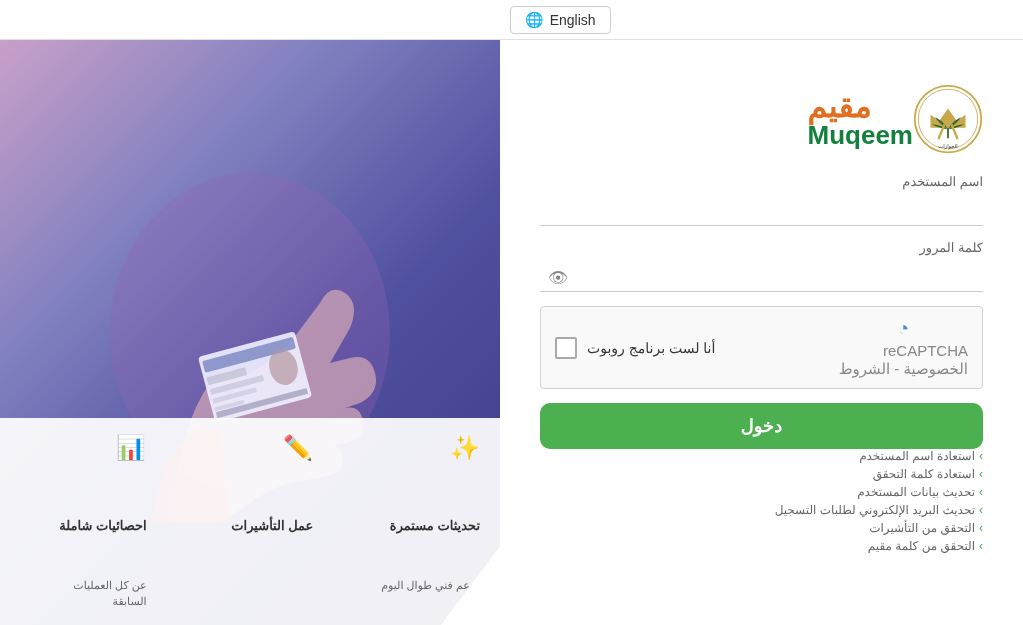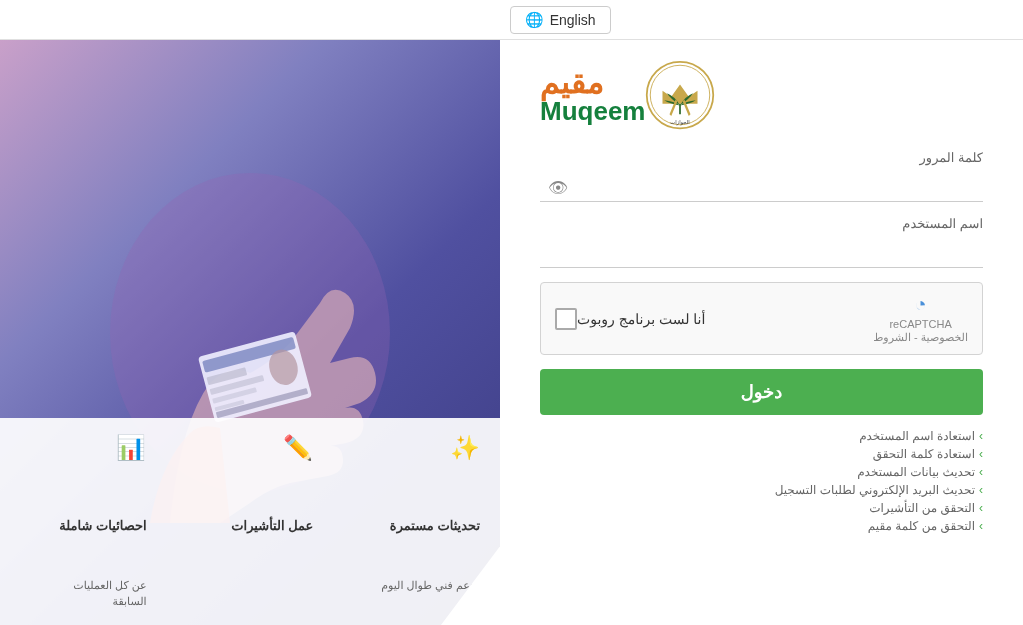--- a/index.html
+++ b/index.html
@@ -126,23 +126,24 @@
       display: flex;
       flex-direction: column;
       align-items: center;
       padding: 20px 40px;
       overflow-y: auto;
     }
 
     .brand-section {
       display: flex;
       align-items: center;
-      justify-content: flex-start;
+      justify-content: flex-end;
       width: 100%;
       margin-bottom: 20px;
+      margin-top: 24px;
     }
     .brand-logo {
       display: flex;
       flex-direction: column;
       align-items: flex-start;
     }
     .brand-arabic {
       font-size: 32px;
       font-weight: bold;
       color: #e07020;
@@ -215,59 +216,59 @@
       display: flex;
       align-items: center;
       justify-content: space-between;
       padding: 10px 14px;
       margin-bottom: 14px;
       direction: rtl;
     }
     .recaptcha-right {
       display: flex;
       align-items: center;
+      gap: 10px;
     }
     .recaptcha-text {
       font-size: 14px;
       color: #333;
     }
     .recaptcha-checkbox {
       width: 22px;
       height: 22px;
       border: 2px solid #aaa;
       border-radius: 2px;
       background: #fff;
       cursor: pointer;
     }
     .recaptcha-left {
       display: flex;
       flex-direction: column;
       align-items: center;
       gap: 2px;
     }
     .recaptcha-brand {
-      font-size: 11px;
+      font-size: 15px;
       color: #888;
-      text-align: center;
       line-height: 1.2;
     }
 
     
     .login-btn {
       width: 100%;
       padding: 12px;
       background: #4caf50;
       color: #fff;
       border: none;
-      border-radius: 4px;
+      border-radius: 10px;
       font-size: 18px;
       font-weight: bold;
       cursor: pointer;
       direction: rtl;
-      margin-bottom: 14px;
+      margin-bottom: 0;
       text-align: center;
     }
 
     
     .links-section {
       width: 100%;
       display: flex;
       flex-direction: column;
       gap: 4px;
       align-items: flex-end;
@@ -374,29 +375,29 @@
         <path d="M40,52 Q52,50 58,46 Q47,47 40,52 Z" fill="#2d6a2d"></path>
 
         <path d="M28,62 L35,45 L37,47 L30,64 Z" fill="#c8a84b"></path>
         <path d="M52,62 L45,45 L43,47 L50,64 Z" fill="#c8a84b"></path>
 
         <text x="40" y="73" text-anchor="middle" font-size="6" fill="#333" font-family="serif">الجوازات</text>
       </svg>
     </div>
 
 
+    <div class="form-group">
+      <label class="form-label">اسم المستخدم</label>
+      <input type="text" class="form-input" dir="rtl" style="">
+    </div>
+
     <div class="form-group password-group">
       <label class="form-label">كلمة المرور</label>
       <input type="password" class="form-input" dir="rtl" style="padding-left: 30px;">
       <span class="eye-icon">👁</span>
-    </div>
-
-    <div class="form-group">
-      <label class="form-label">اسم المستخدم</label>
-      <input type="text" class="form-input" dir="rtl" style="">
     </div>
 
     <div class="recaptcha-box">
       <div class="recaptcha-left">
         <span style="font-size:20px; color:#4a90d9;">◔</span>
         <div class="recaptcha-brand">
           <div>reCAPTCHA</div>
           <div>الخصوصية - الشروط</div>
         </div>
       </div>

